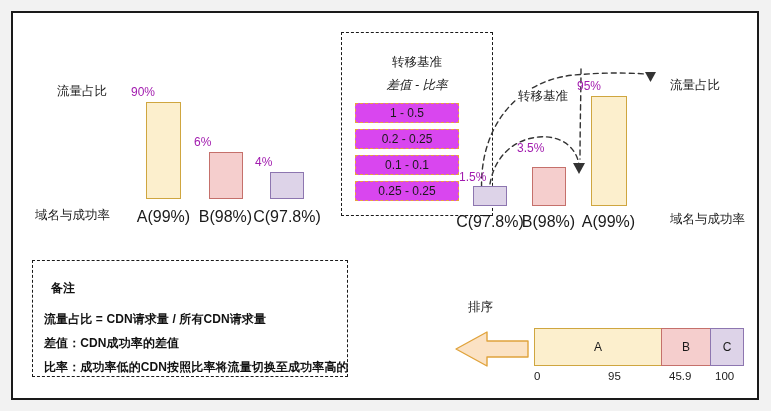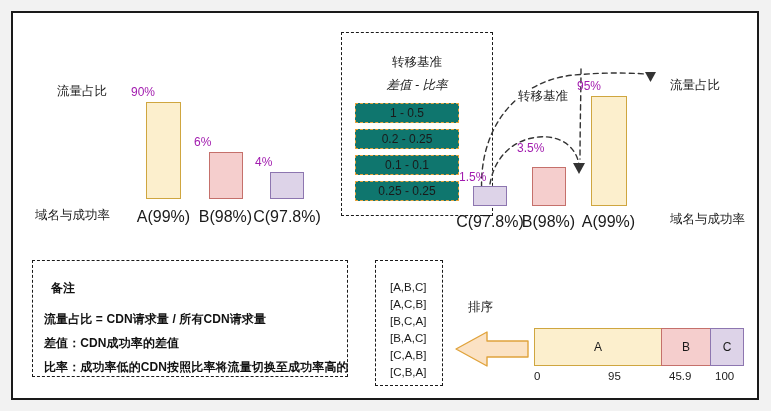--- a/index.html
+++ b/index.html
@@ -69,21 +69,21 @@
   
   .crit-title {
     position: absolute;
     width: 100%;
     text-align: center;
     font-size: 12.5px;
     color: #1a1a1a;
   }
   .crit-row {
     position: absolute;
-    background: #0f766e;
+    background: #d946ef;
     border: 1.5px dashed #e8a33d;
     box-sizing: border-box;
     font-size: 12px;
     color: #1a1a1a;
     display: flex;
     align-items: center;
     justify-content: center;
   }
 
   
@@ -191,28 +191,20 @@
       <div class="abs lbl lbl-cn" style="left:211px; top:200px;">域名与成功率</div>
     </div>
 
     <div class="dash-panel" style="left:19px; top:247px; width:316px; height:117px;">
       <div class="note-line" style="left:18px; top:19px;">备注</div>
       <div class="note-line" style="left:11px; top:50px;">流量占比 = CDN请求量 / 所有CDN请求量</div>
       <div class="note-line" style="left:11px; top:74px;">差值：CDN成功率的差值</div>
       <div class="note-line" style="left:11px; top:98px;">比率：成功率低的CDN按照比率将流量切换至成功率高的</div>
     </div>
 
-    <div class="dash-panel" style="left:362px; top:247px; width:68px; height:126px;">
-      <div class="perm-item" style="left:14px; top:20px;">[A,B,C]</div>
-      <div class="perm-item" style="left:14px; top:37px;">[A,C,B]</div>
-      <div class="perm-item" style="left:14px; top:54px;">[B,C,A]</div>
-      <div class="perm-item" style="left:14px; top:71px;">[B,A,C]</div>
-      <div class="perm-item" style="left:14px; top:88px;">[C,A,B]</div>
-      <div class="perm-item" style="left:14px; top:105px;">[C,B,A]</div>
-    </div>
 
     <div class="abs lbl lbl-cn" style="left:455px; top:288px;">排序</div>
 
     <svg class="abs" width="78" height="48" style="left:441px; top:312px;">
       <path d="M 2 24 L 33 7 L 33 16 L 74 16 L 74 32 L 33 32 L 33 41 Z" fill="#fbe2c4" stroke="#e0a33c" stroke-width="1.4" stroke-linejoin="round"></path>
     </svg>
 
     <div class="abs" style="left:521px; top:315px; width:210px; height:52px;">
       <div class="seg seg-a" style="left:0; top:0; width:128px; height:38px;">A</div>
       <div class="seg seg-b" style="left:127px; top:0; width:50px; height:38px;">B</div>

